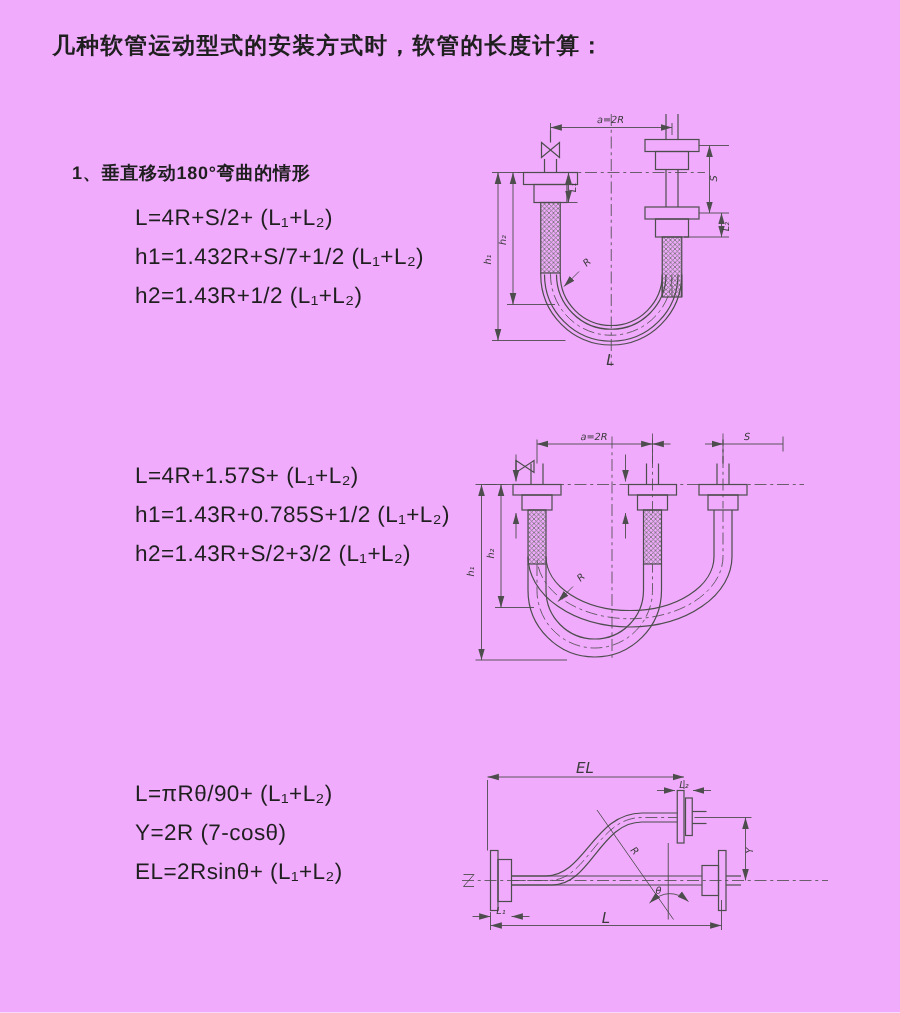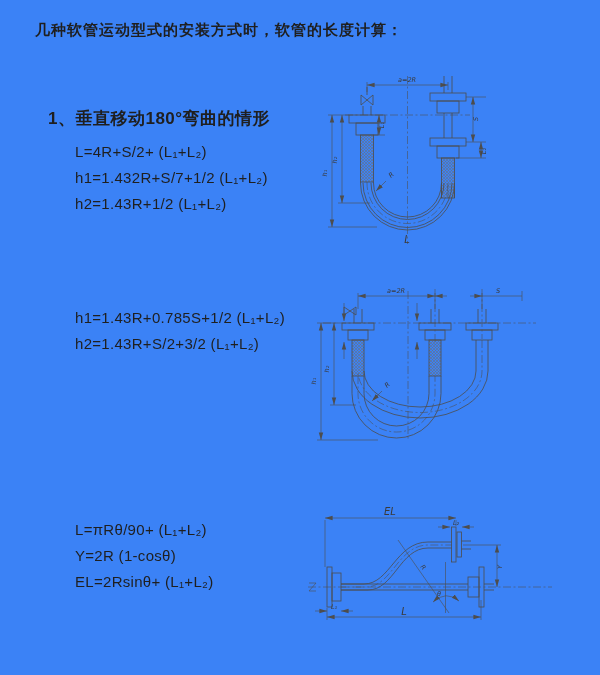--- a/index.html
+++ b/index.html
@@ -1,21 +1,21 @@
 <!DOCTYPE html>
 <html><head>
 <meta charset="utf-8">
 <style>
   html,body{margin:0;padding:0;background:#ffffff;}
-  .page{position:relative;width:600px;height:675px;background:#3b82f6;overflow:hidden;
+  .page{position:relative;width:600px;height:675px;background:#f0abfc;overflow:hidden;
         font-family:"Liberation Sans","DejaVu Sans",sans-serif;color:#1f1f1f;}
   .title{position:absolute;left:35px;top:21px;font-size:15px;font-weight:bold;letter-spacing:1px;}
   .section{position:absolute;left:48px;}
-  .heading{font-size:17px;font-weight:bold;letter-spacing:.5px;margin:0 0 9px 0;}
-  .formula{font-size:15px;line-height:26px;margin-left:27px;letter-spacing:.3px;}
+  .heading{font-size:12px;font-weight:bold;letter-spacing:.5px;margin:0 0 9px 0;}
+  .formula{font-size:15px;line-height:26px;margin-left:42px;letter-spacing:.3px;}
   .diagram{position:absolute;font-style:italic;}
   svg text{font-family:"DejaVu Sans",sans-serif;font-size:6.5px;}
   svg .big{font-size:10px;}
   svg .cl{stroke-dasharray:8 2.5 2 2.5;stroke-width:.55;}
   svg .thin{stroke-width:.6;}
 </style>
 </head>
 <body>
 
 <div class="page">
@@ -23,27 +23,28 @@
   <div class="title">几种软管运动型式的安装方式时，软管的长度计算：</div>
 
   <div class="section" style="top:107px;">
     <div class="heading">1、垂直移动180°弯曲的情形</div>
     <div class="formula">L=4R+S/2+ (L₁+L₂)</div>
     <div class="formula">h1=1.432R+S/7+1/2 (L₁+L₂)</div>
     <div class="formula">h2=1.43R+1/2 (L₁+L₂)</div>
   </div>
 
   <div class="section" style="top:305px;">
+    <div class="formula">L=4R+1.57S+ (L₁+L₂)</div>
     <div class="formula">h1=1.43R+0.785S+1/2 (L₁+L₂)</div>
     <div class="formula">h2=1.43R+S/2+3/2 (L₁+L₂)</div>
   </div>
 
   <div class="section" style="top:517px;">
     <div class="formula">L=πRθ/90+ (L₁+L₂)</div>
-    <div class="formula">Y=2R (1-cosθ)</div>
+    <div class="formula">Y=2R (7-cosθ)</div>
     <div class="formula">EL=2Rsinθ+ (L₁+L₂)</div>
   </div>
 
   <div class="diagram" style="left:315px;top:70px;">
   <svg width="215" height="180" viewBox="0 0 215 180">
     <defs>
       <pattern id="hatch" width="3" height="3" patternUnits="userSpaceOnUse">
         <path d="M0 3 L3 0 M0 0 L3 3" stroke="#6e6e6e" stroke-width="0.5" fill="none"></path>
       </pattern>
       <marker id="ah" viewBox="0 0 8 6" refX="7.6" refY="3" markerWidth="8" markerHeight="6" markerUnits="userSpaceOnUse" orient="auto-start-reverse">

